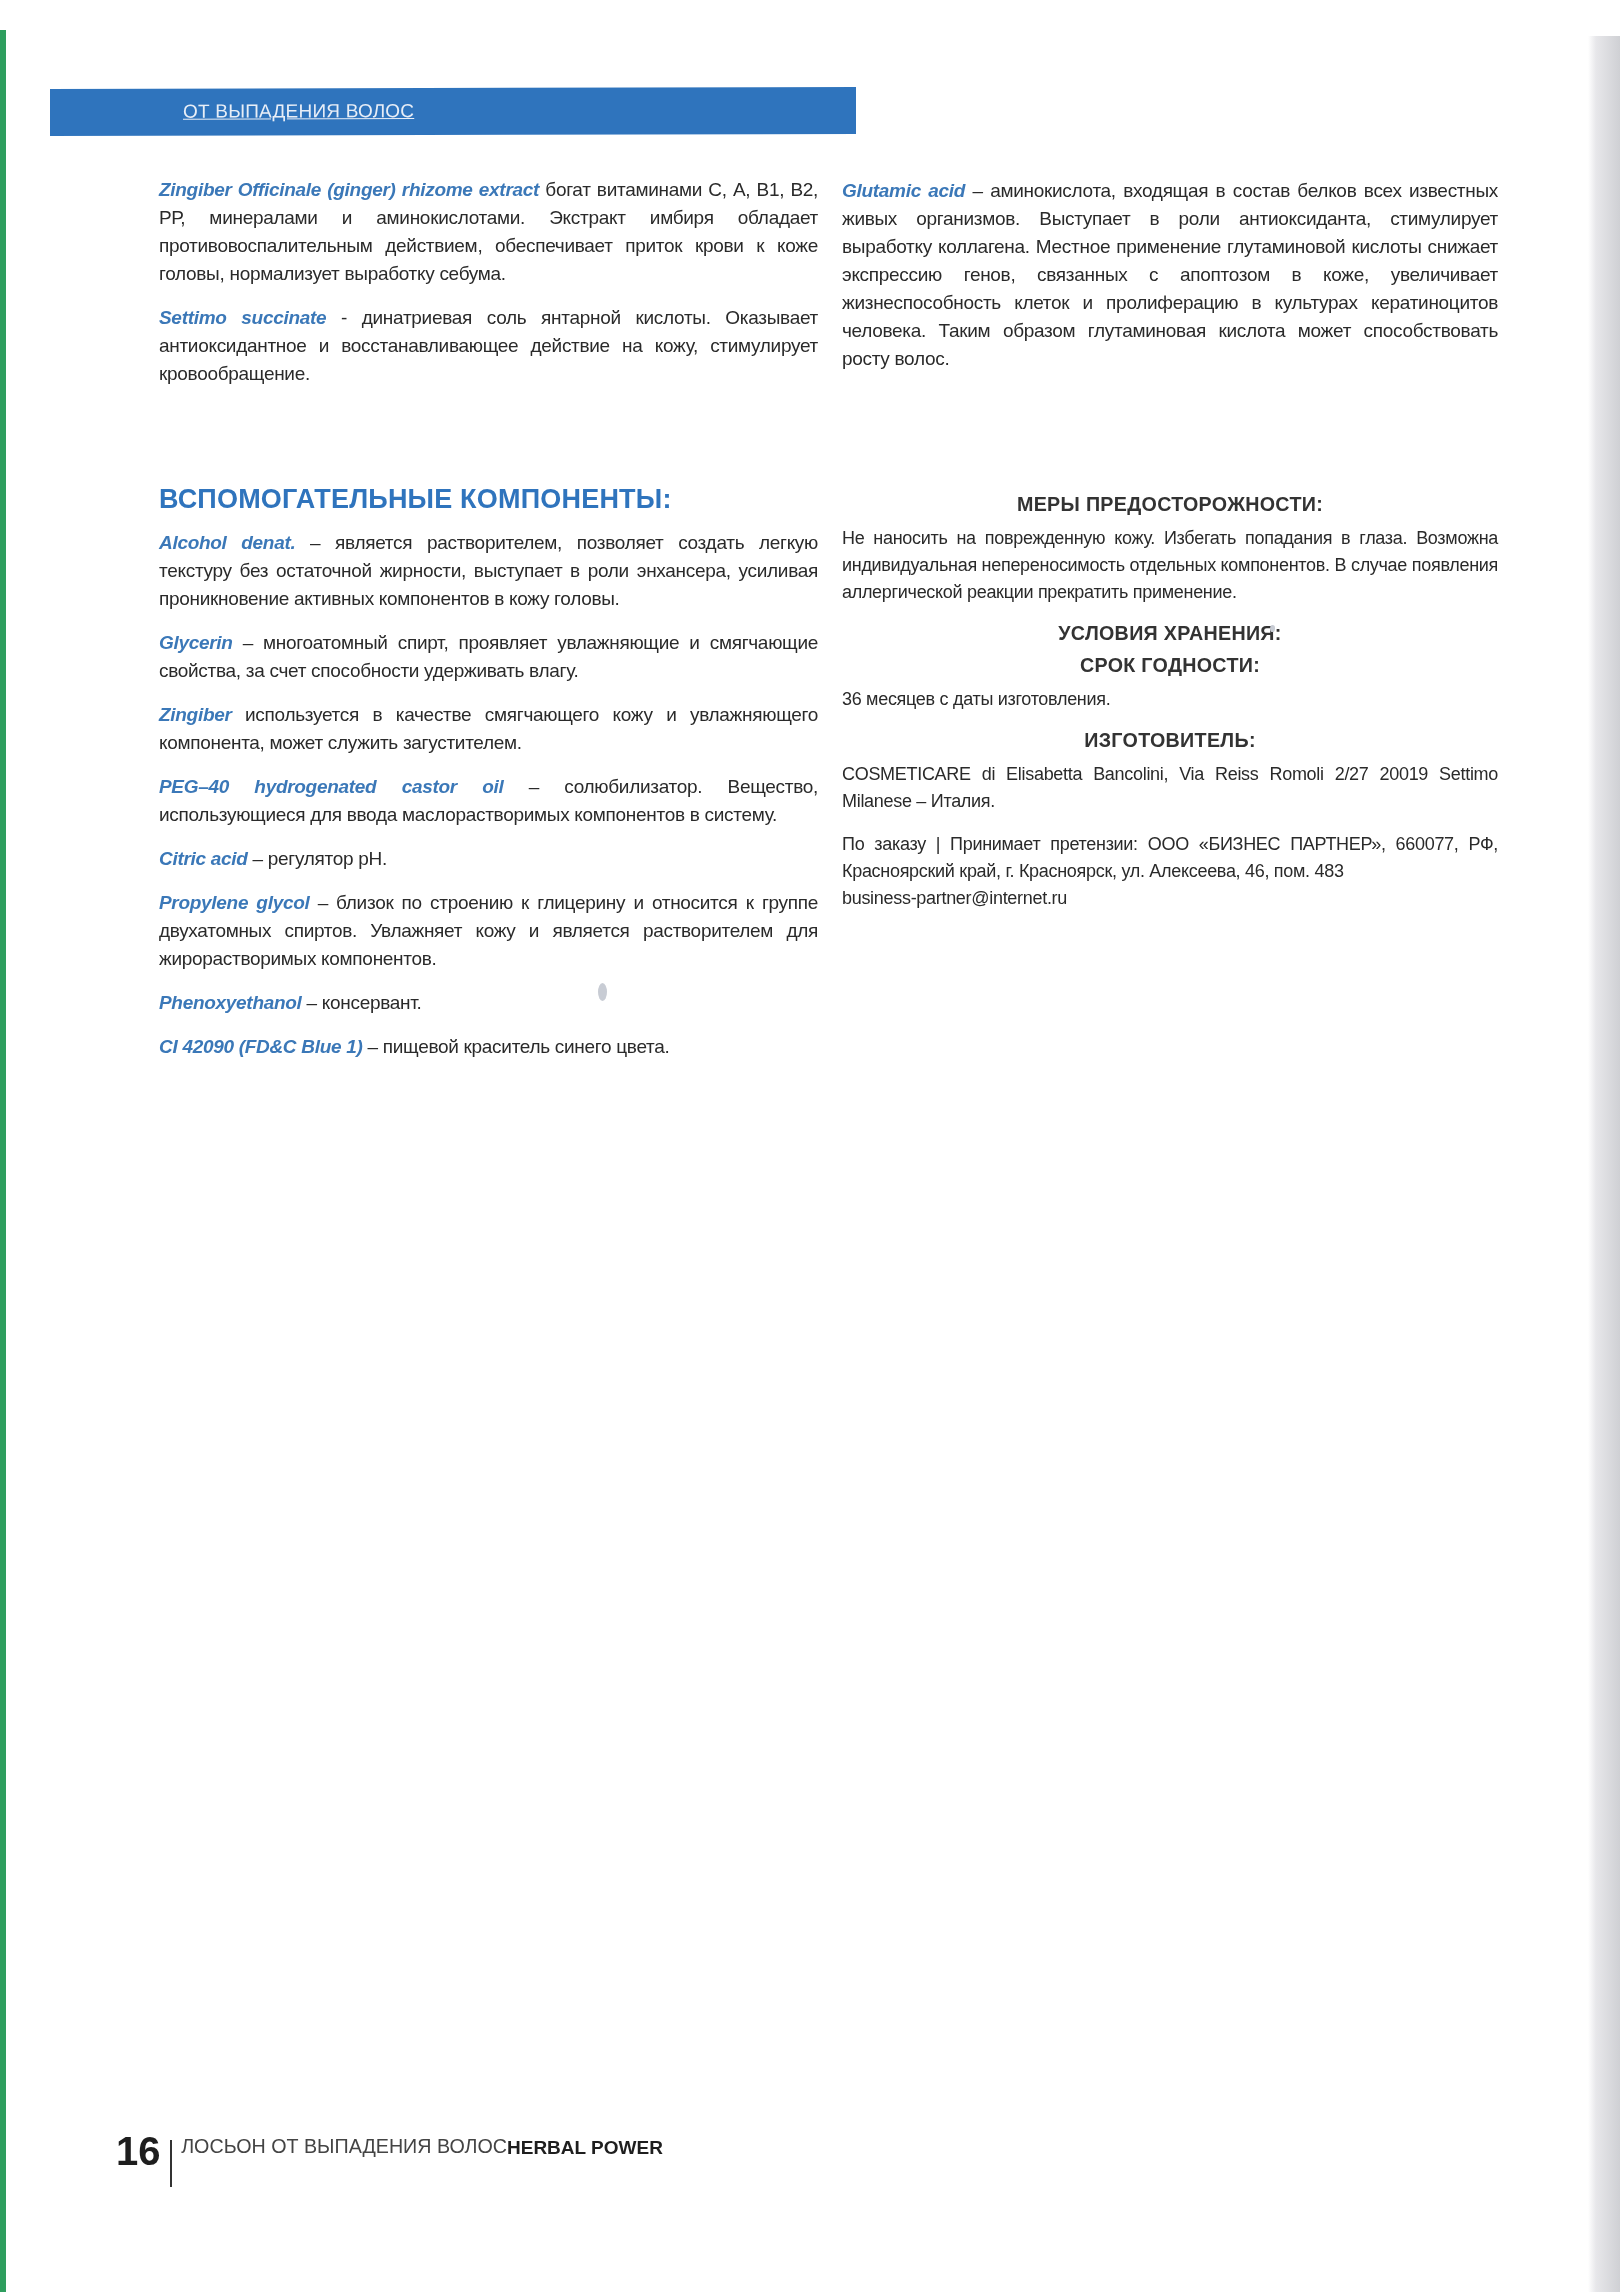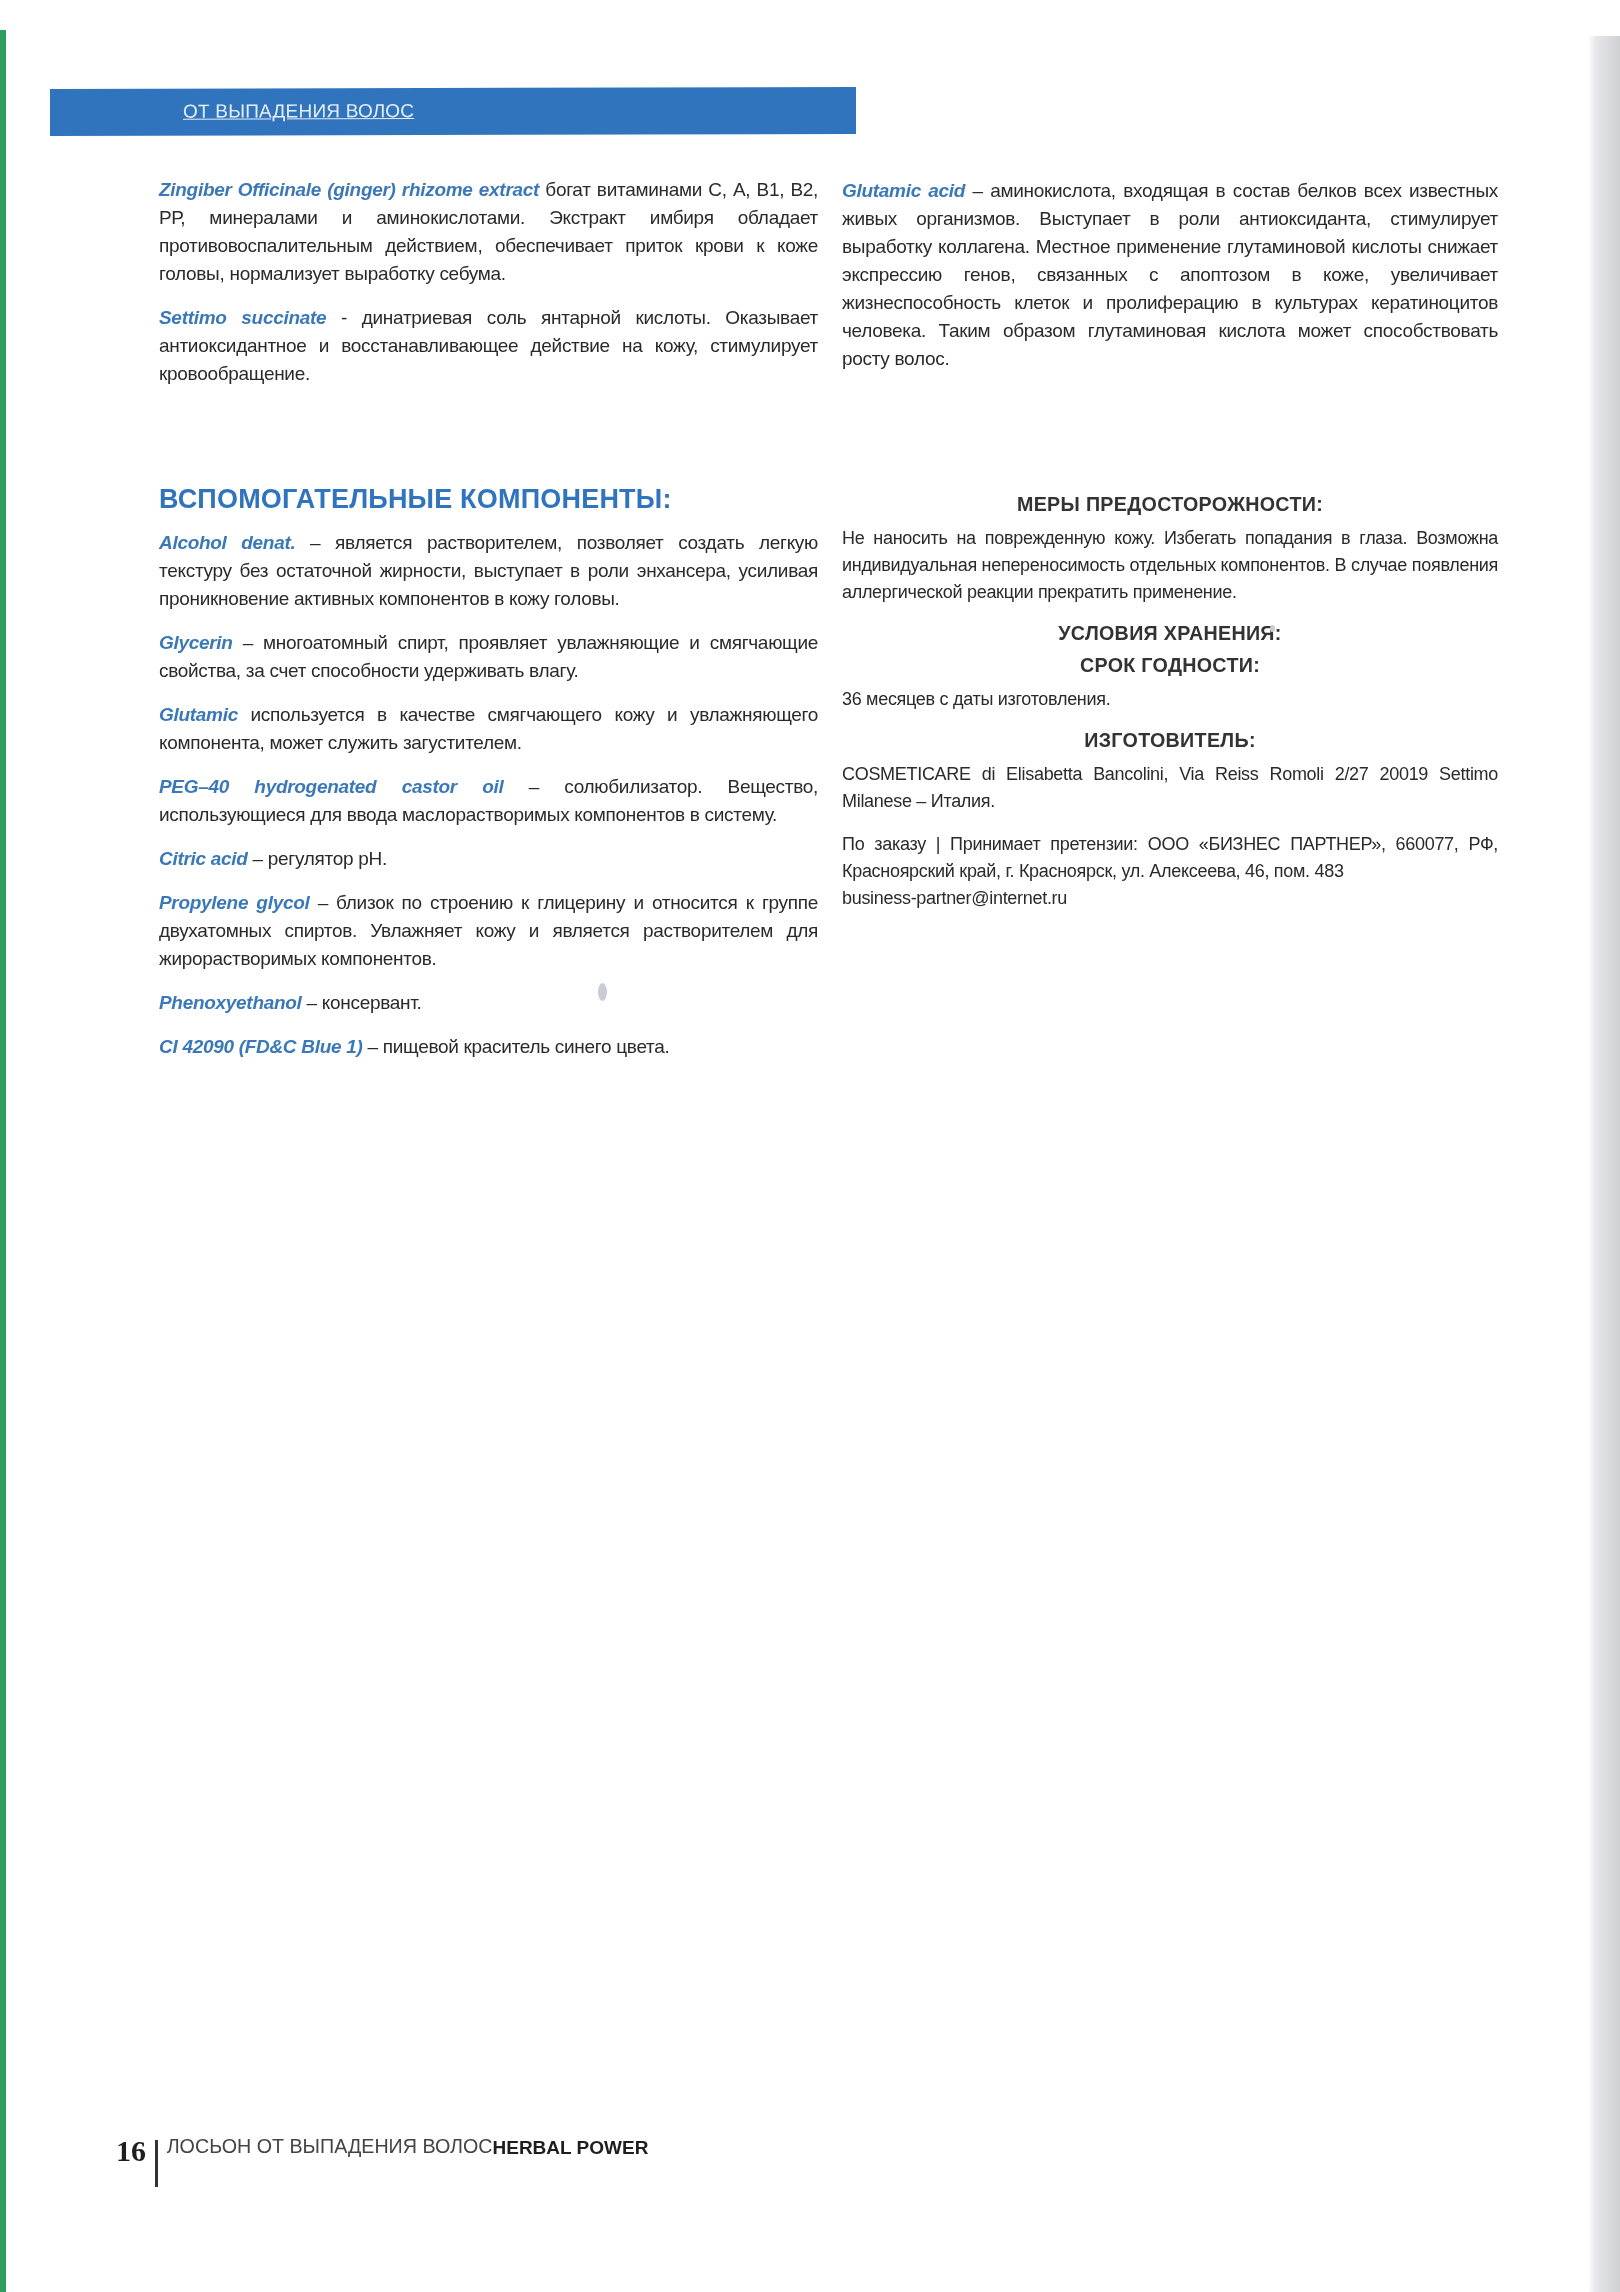--- a/index.html
+++ b/index.html
@@ -92,26 +92,25 @@
       letter-spacing: -0.3px;
     }
     .footer {
       position: absolute;
       left: 116px;
       top: 2136px;
       display: flex;
       align-items: flex-start;
     }
     .page-number {
-      font-size: 30px;
+      font-size: 40px;
       font-weight: bold;
       color: #1e1e1e;
       line-height: 30px;
       margin-right: 9px;
-      font-family: Liberation Serif, serif;
     }
     .footer-divider {
       width: 2.7px;
       height: 47px;
       background: #333333;
       margin-right: 9px;
       margin-top: 3.6px;
     }
     .footer-text {
       display: flex;
@@ -155,21 +154,21 @@
 
 <div class="col col-left" style="top:484px;">
   <div class="section-heading-blue">ВСПОМОГАТЕЛЬНЫЕ КОМПОНЕНТЫ:</div>
   <p class="entry">
     <span class="term">Alcohol denat.</span><span> – является растворителем, позволяет создать легкую текстуру без остаточной жирности, выступает в роли энхансера, усиливая проникновение активных компонентов в кожу головы.</span>
   </p>
   <p class="entry">
     <span class="term">Glycerin</span><span> – многоатомный спирт, проявляет увлажняющие и смягчающие свойства, за счет способности удерживать влагу.</span>
   </p>
   <p class="entry">
-    <span class="term">Glutamic</span><span> используется в качестве смягчающего кожу и увлажняющего компонента, может служить загустителем.</span>
+    <span class="term">Zingiber</span><span> используется в качестве смягчающего кожу и увлажняющего компонента, может служить загустителем.</span>
   </p>
   <p class="entry">
     <span class="term">PEG–40 hydrogenated castor oil</span><span> – солюбилизатор. Вещество, использующиеся для ввода маслорастворимых компонентов в систему.</span>
   </p>
   <p class="entry">
     <span class="term">Citric acid</span><span> – регулятор pH.</span>
   </p>
   <p class="entry">
     <span class="term">Propylene glycol</span><span> – близок по строению к глицерину и относится к группе двухатомных спиртов. Увлажняет кожу и является растворителем для жирорастворимых компонентов.</span>
   </p>

